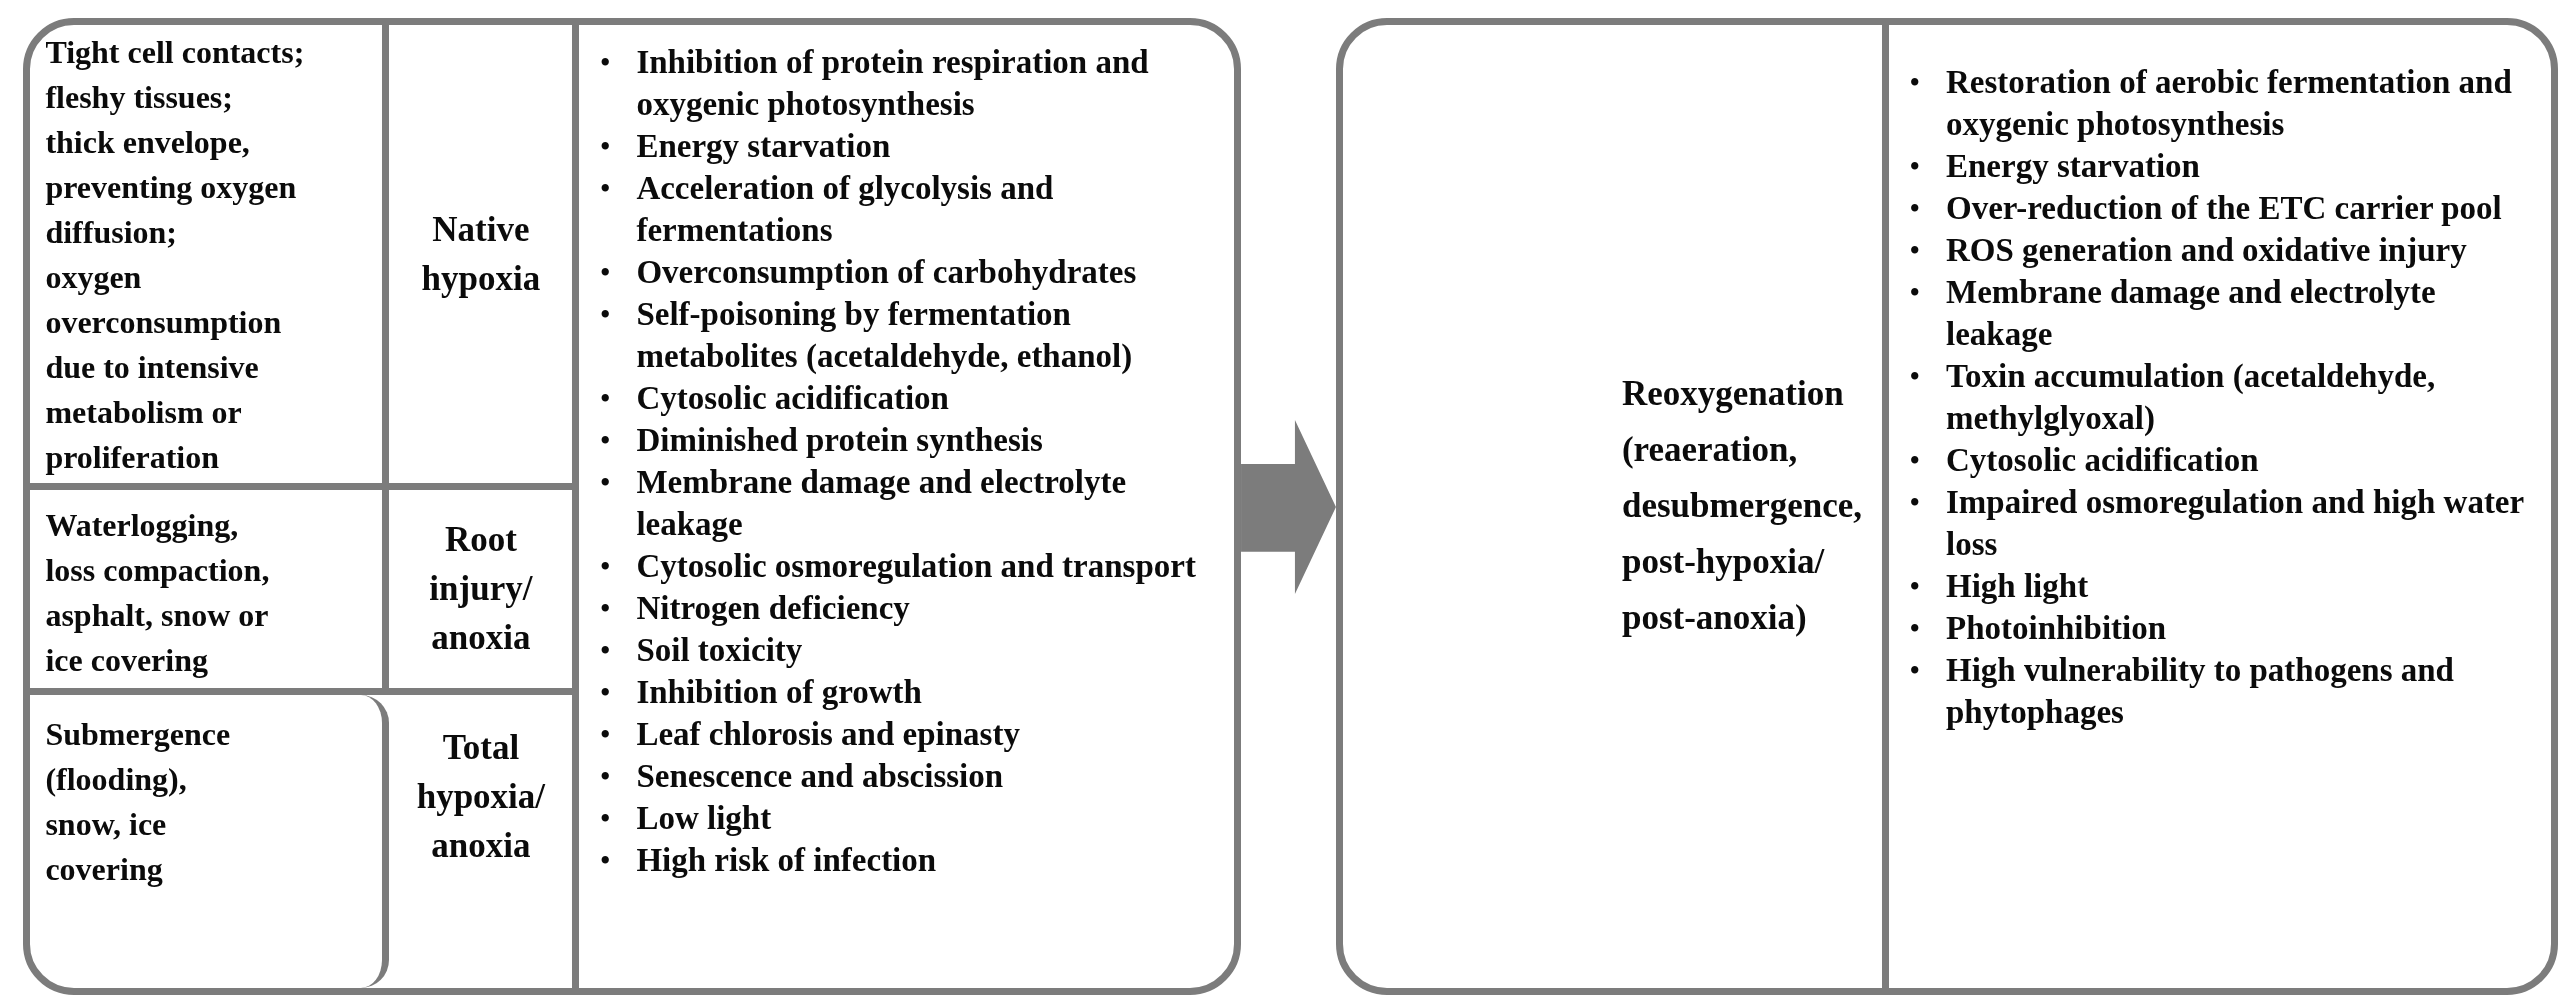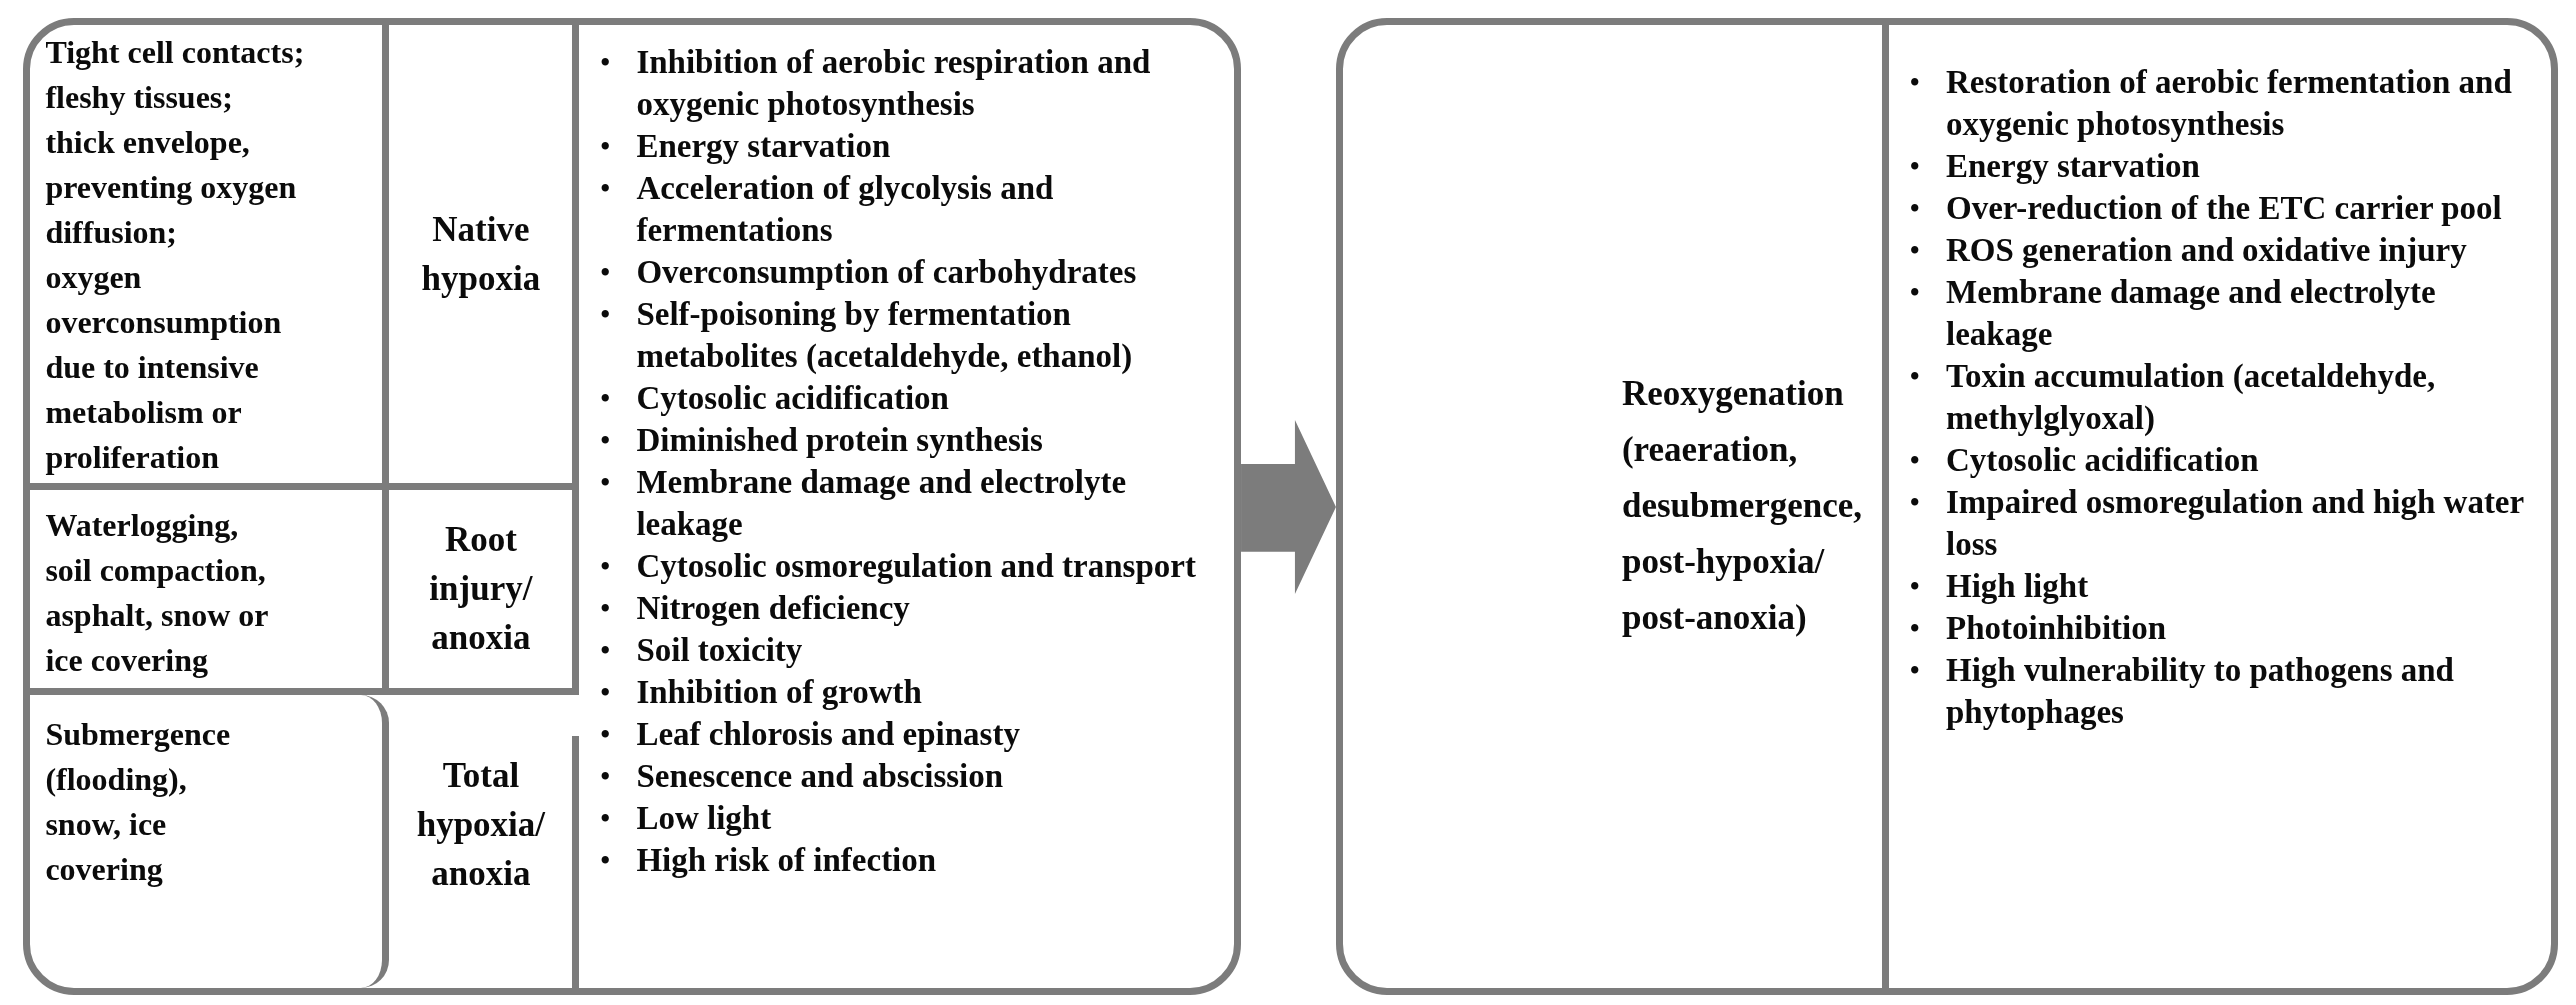--- a/index.html
+++ b/index.html
@@ -45,21 +45,21 @@
   }
   .cause-r2 { padding-top: 13px; }
   .cause-r3 { padding-top: 17.6px; border-radius: 28px; }
 
   .type-cell {
     display: flex; align-items: center; justify-content: center;
     text-align: center; white-space: pre-line;
     font-size: 35px; line-height: 49px;
     padding: 0 4.7px;
   }
-  .type-r3 { align-items: flex-start; padding-top: 15px; margin-top: 41px; }
+  .type-r3 { align-items: flex-start; padding-top: 28px; }
 
   .list-cell {
     font-size: 33px; line-height: 42px;
     padding: 16.4px 9.4px 0 21px;
   }
   .panel-right .list-cell { padding-top: 36px; padding-right: 7px; }
 
   .li { display: flex; align-items: flex-start; }
   .bullet { flex: 0 0 36px; font-size: 0.82em; line-height: inherit; }
   .li-text { flex: 1 1 auto; }
@@ -87,40 +87,40 @@
 diffusion;
 oxygen
 overconsumption
 due to intensive
 metabolism or
 proliferation</div>
   <div class="type-cell v-div h-div" style="grid-area:1/2">Native
 hypoxia</div>
 
   <div class="cause-cell cause-r2 v-div h-div" style="grid-area:2/1">Waterlogging,
-soil compaction,
+loss compaction,
 asphalt, snow or
 ice covering</div>
   <div class="type-cell v-div h-div" style="grid-area:2/2">Root
 injury/
 anoxia</div>
 
   <div class="cause-cell cause-r3 v-div" style="grid-area:3/1">Submergence
 (flooding),
 snow, ice
 covering</div>
   <div class="type-cell type-r3 v-div" style="grid-area:3/2">Total
 hypoxia/
 anoxia</div>
 
   <div class="list-cell" style="grid-area:1/3/4/4">
 
       <div class="li">
         <span class="bullet">•</span>
-        <span class="li-text">Inhibition of aerobic respiration and oxygenic photosynthesis</span>
+        <span class="li-text">Inhibition of protein respiration and oxygenic photosynthesis</span>
       </div>
 
       <div class="li">
         <span class="bullet">•</span>
         <span class="li-text">Energy starvation</span>
       </div>
 
       <div class="li">
         <span class="bullet">•</span>
         <span class="li-text">Acceleration of glycolysis and fermentations</span>

